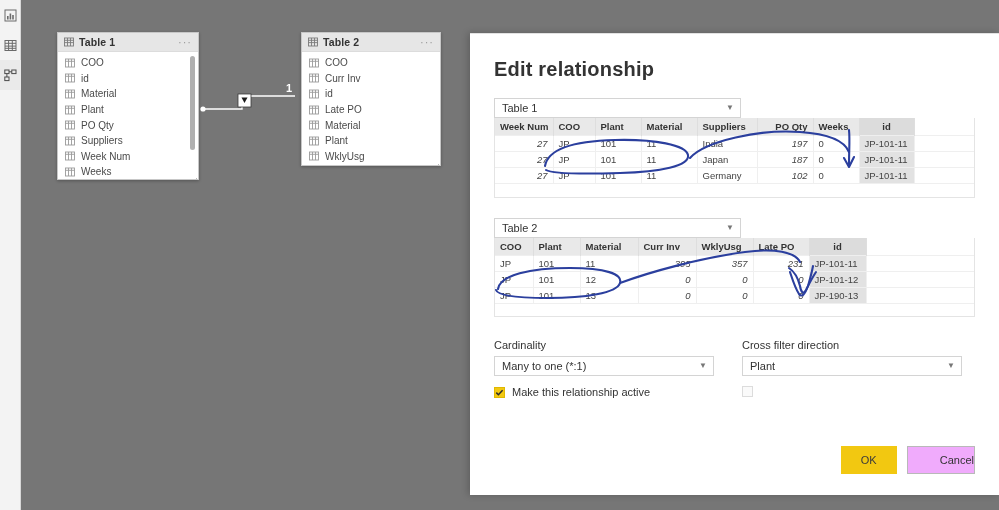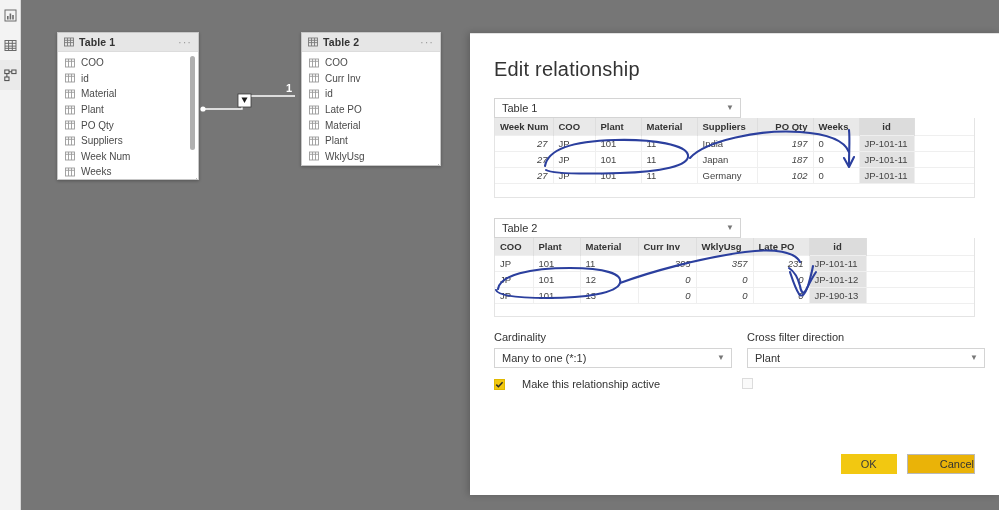--- a/index.html
+++ b/index.html
@@ -68,38 +68,38 @@
   
   .dialog {
     position: absolute; left: 470px; top: 33px;
     width: 529px; height: 462px;
     background: #fff;
     border-top: 1px solid #e2e2e2;
     box-shadow: -2px 0 7px rgba(0,0,0,.2);
   }
   .dlg-inner { padding: 24px 24px 0 24px; height: 100%; position: relative; }
   .dlg-title {
-    font-size: 20px; font-weight: normal; color: #333;
+    font-size: 20px; font-weight: bold; color: #333;
     letter-spacing: .2px; margin-bottom: 17px;
   }
   .dlg-sub { font-size: 11.5px; color: #3b3b3b; margin-bottom: 17px; }
 
   .select {
     position: relative; height: 20px;
     border: 1px solid #d4d4d4; background: #fff;
     display: flex; align-items: center;
     padding: 0 20px 0 7px;
     font-size: 11px; color: #333;
   }
   .select .caret {
     position: absolute; right: 6px; top: 50%; transform: translateY(-50%);
     color: #777; font-size: 8px; line-height: 1;
   }
   .select-wide { width: 247px; }
-  .select-half { width: 238px; }
+  .select-half { width: 220px; }
 
   
   .grid {
     border: 1px solid #e4e4e4; border-top: none;
     background: #fff; width: 481px;
   }
   .grid table { border-collapse: collapse; width: 100%; table-layout: fixed; }
   .grid th {
     background: #e9e9e9; color: #333;
     font-size: 9.5px; font-weight: bold; text-align: left;
@@ -117,24 +117,24 @@
   }
   .grid td.num, .grid th.num { text-align: right; font-style: italic; }
   .grid th.num { font-style: normal; }
   .grid .sel { background: #e2e2e2; }
   .grid th.sel { background: #dcdcdc; }
   .grid .blank td { height: 13px; border-right: none; }
   .grid .filler { background: #fff; border-right: none; }
 
   
   .ctl-row { display: flex; gap: 15px; margin-top: 14px; }
-  .ctl-col { width: 247px; }
+  .ctl-col { width: 247px; margin-top: 8px; }
   .ctl-label { font-size: 11px; color: #333; margin-bottom: 5px; }
 
-  .chk-row { display: flex; align-items: center; gap: 17px; margin-top: 10px; }
+  .chk-row { display: flex; align-items: center; gap: 7px; margin-top: 10px; }
   .chk {
     width: 11px; height: 11px; flex: none;
     border: 1px solid #b5b5b5; background: #fff;
     display: flex; align-items: center; justify-content: center;
   }
   .chk.checked { background: #f2c811; border-color: #e0b800; }
   .chk.checked svg { display: block; }
   .chk svg { display: none; }
   .chk-text { font-size: 11px; color: #333; }
   .chk-row.disabled .chk { border-color: #dcdcdc; background: #fafafa; }
@@ -142,26 +142,26 @@
 
   .chk-cols { display: flex; gap: 15px; }
   .chk-cols > div { width: 247px; }
 
   
   .footer {
     position: absolute; right: 24px; bottom: 21px;
     display: flex; gap: 10px;
   }
   .btn {
-    height: 20px; min-width: 56px;
+    height: 28px; min-width: 56px;
     font-size: 11px; display: flex; align-items: center; justify-content: center;
     border: 1px solid transparent; cursor: default;
   }
   .btn-ok { background: #f2c811; color: #3b3b3b; border-color: #f2c811; }
-  .btn-cancel { background: #eab308; color: #333; border-color: #b9b9b9; padding-left: 32px; }
+  .btn-cancel { background: #f0abfc; color: #333; border-color: #b9b9b9; padding-left: 32px; }
 
   
   .ink { position: absolute; left: 0; top: 0; width: 999px; height: 510px; pointer-events: none; }
 </style>
 </head>
 <body>
 
 <div id="app">
 
   <div class="rail">

